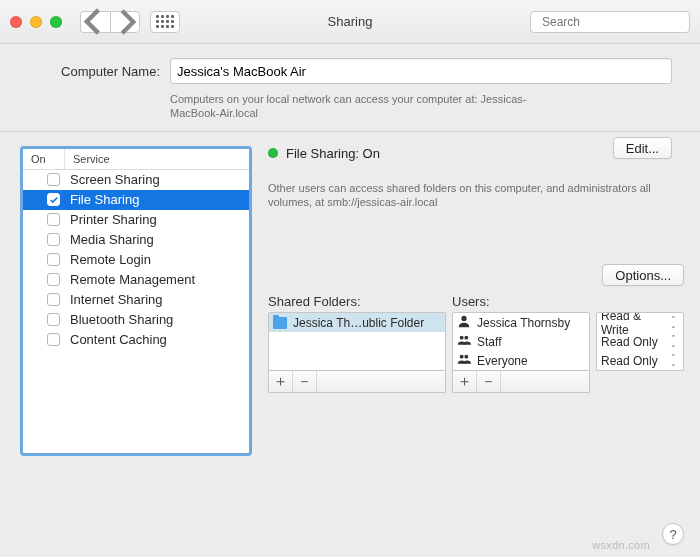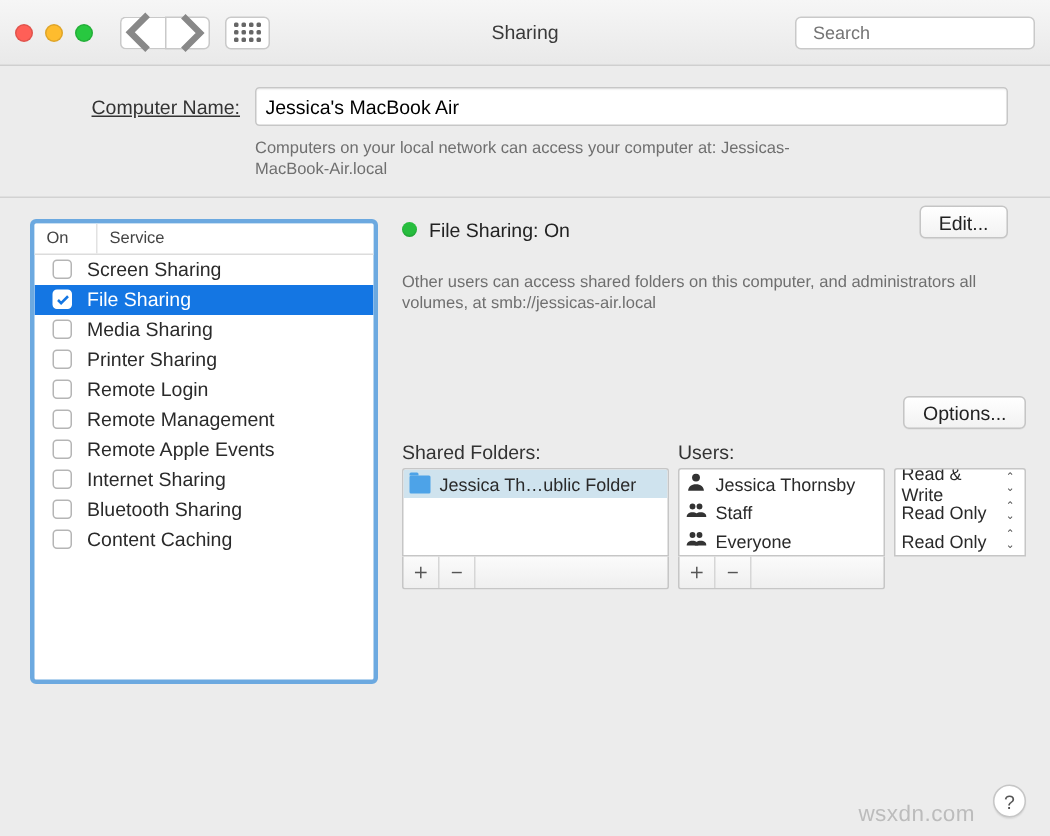--- a/index.html
+++ b/index.html
@@ -15,33 +15,33 @@
   .gridbtn { width:30px; height:22px; margin-left:10px; background:#fff; border:1px solid #c9c9c9; border-radius:4px; display:flex; align-items:center; justify-content:center; }
   .dots { display:grid; grid-template-columns:repeat(4,3px); grid-template-rows:repeat(3,3px); gap:2px;}
   .dots span{ width:3px; height:3px; background:#666; border-radius:1px;}
   .title { position:absolute; left:0; right:0; text-align:center; font-size:13px; color:#3a3a3a; pointer-events:none;}
   .search { margin-left:auto; width:160px; height:22px; background:#fff; border:1px solid #c9c9c9; border-radius:4px; display:flex; align-items:center; padding:0 6px; gap:5px;}
   .search input{ border:none; outline:none; font-size:12px; flex:1; color:#333; background:transparent;}
   .search svg{ width:12px; height:12px; color:#888;}
   
   .cn-section { padding: 14px 28px 10px 0; border-bottom:1px solid #d2d2d2; position:relative; }
   .cn-row { display:flex; align-items:center; gap:10px; }
-  .cn-label { width: 160px; text-align:right; font-size:13px; color:#333;text-decoration:underline; }
+  .cn-label { width: 160px; text-align:right; font-size:13px; color:#333; }
   .cn-input { flex:1; height:22px; border:1px solid #c7c7c7; border-radius:3px; padding:12px 6px; font-size:13px; background:#fff; box-shadow: inset 0 1px 1px rgba(0,0,0,0.05);}
   .cn-desc { margin: 8px 100px 0 170px; font-size:11px; color:#6f6f6f; line-height:1.3; }
   .mac-btn { height:22px; padding:0 12px; background:linear-gradient(#fff,#f2f2f2); border:1px solid #c5c5c5; border-radius:4px; font-size:13px; color:#222; box-shadow:0 0.5px 0 rgba(0,0,0,0.05);margin-top:45px;}
   .edit-btn { position:absolute; right:28px; top:48px; }
   
   .main { display:flex; padding:14px 16px 10px 20px; gap:16px; height: calc(100% - 44px - 92px); }
   .left { width:232px; }
   .listbox { border:3px solid #6ca9e0; border-radius:4px; background:#fff; height: 310px; overflow:hidden; }
   .lh { display:flex; border-bottom:1px solid #dcdcdc; background:#fff; }
   .lh .col { padding:4px 8px; font-size:11px; color:#444; }
   .lh .col.on { width:42px; border-right:1px solid #e2e2e2; }
-  .row { display:flex; align-items:center; height:20px; padding:0 8px; gap:10px;}
+  .row { display:flex; align-items:center; height:20px; padding:0 20px; gap:10px;}
   .row.sel { background:#1476e3; color:#fff;}
   .chk { width:13px; height:13px; border:1px solid #b5b5b5; border-radius:3px; margin-left:4px; display:flex; align-items:center; justify-content:center; background:#fff;}
   .row.sel .chk { background:#fff; border-color:#fff;}
   .chk svg{ width:10px; height:10px; display:none; color:#1476e3;}
   .chk.on svg{ display:block;}
   .svc { font-size:13px; }
   .row.sel .svc{ color:#fff;}
   
   .right { flex:1; display:flex; flex-direction:column; }
   .status { display:flex; align-items:center; gap:8px; margin-bottom:4px;}
@@ -58,21 +58,21 @@
   .table .trow.selrow{ background:#cfe3ee;}
   .ficon{ width:14px;height:12px; background:#4da3e8; border-radius:1px; position:relative;}
   .ficon::before{ content:''; position:absolute; top:-2px; left:0; width:6px; height:2px; background:#4da3e8; border-radius:1px 1px 0 0;}
   .uicon svg{ width:14px;height:14px; color:#333;}
   .perm{ flex:1;}
   .stepper{ width:11px; display:flex; flex-direction:column; gap:1px;}
   .stepper span{ height:6px; font-size:7px; line-height:6px; text-align:center; color:#555;}
   .addremove{ height:22px; display:flex; border:1px solid #c6c6c6; border-top:none; background:linear-gradient(#fbfbfb,#efefef); border-radius:0 0 2px 2px;}
   .addremove button{ width:24px; border:none; border-right:1px solid #d6d6d6; background:transparent; font-size:15px; color:#555; display:flex; align-items:center; justify-content:center;}
   .help{ position:absolute; bottom:12px; right:16px; width:22px;height:22px; border-radius:50%; background:#fff; border:1px solid #c6c6c6; display:flex; align-items:center; justify-content:center; font-size:13px; color:#555; box-shadow:0 1px 1px rgba(0,0,0,0.08);}
-  .wm{ position:absolute; bottom:6px; right:50px; font-size:15px; color:#bcbcbc; pointer-events:none; letter-spacing:0.3px;}
+  .wm{ position:absolute; bottom:6px; right:50px; font-size:11px; color:#bcbcbc; pointer-events:none; letter-spacing:0.3px;}
 </style>
 </head>
 <body>
 
 <div class="titlebar">
   <div class="tl red"></div>
   <div class="tl yellow"></div>
   <div class="tl green"></div>
   <div class="seg">
     <button>
@@ -136,37 +136,33 @@
           <div class="row sel">
             <div class="chk on">
               <svg viewBox="0 0 12 12">
                 <path d="M2 6l2.5 2.5L10 3" fill="none" stroke="currentColor" stroke-width="2"></path>
               </svg>
             </div>
             <div class="svc">File Sharing</div>
           </div>
           <div class="row">
             <div class="chk"></div>
+            <div class="svc">Printer Sharing</div>
+          </div>
+          <div class="row">
+            <div class="chk"></div>
             <div class="svc">Media Sharing</div>
           </div>
           <div class="row">
             <div class="chk"></div>
-            <div class="svc">Printer Sharing</div>
-          </div>
-          <div class="row">
-            <div class="chk"></div>
             <div class="svc">Remote Login</div>
           </div>
           <div class="row">
             <div class="chk"></div>
             <div class="svc">Remote Management</div>
-          </div>
-          <div class="row">
-            <div class="chk"></div>
-            <div class="svc">Remote Apple Events</div>
           </div>
           <div class="row">
             <div class="chk"></div>
             <div class="svc">Internet Sharing</div>
           </div>
           <div class="row">
             <div class="chk"></div>
             <div class="svc">Bluetooth Sharing</div>
           </div>
           <div class="row">

